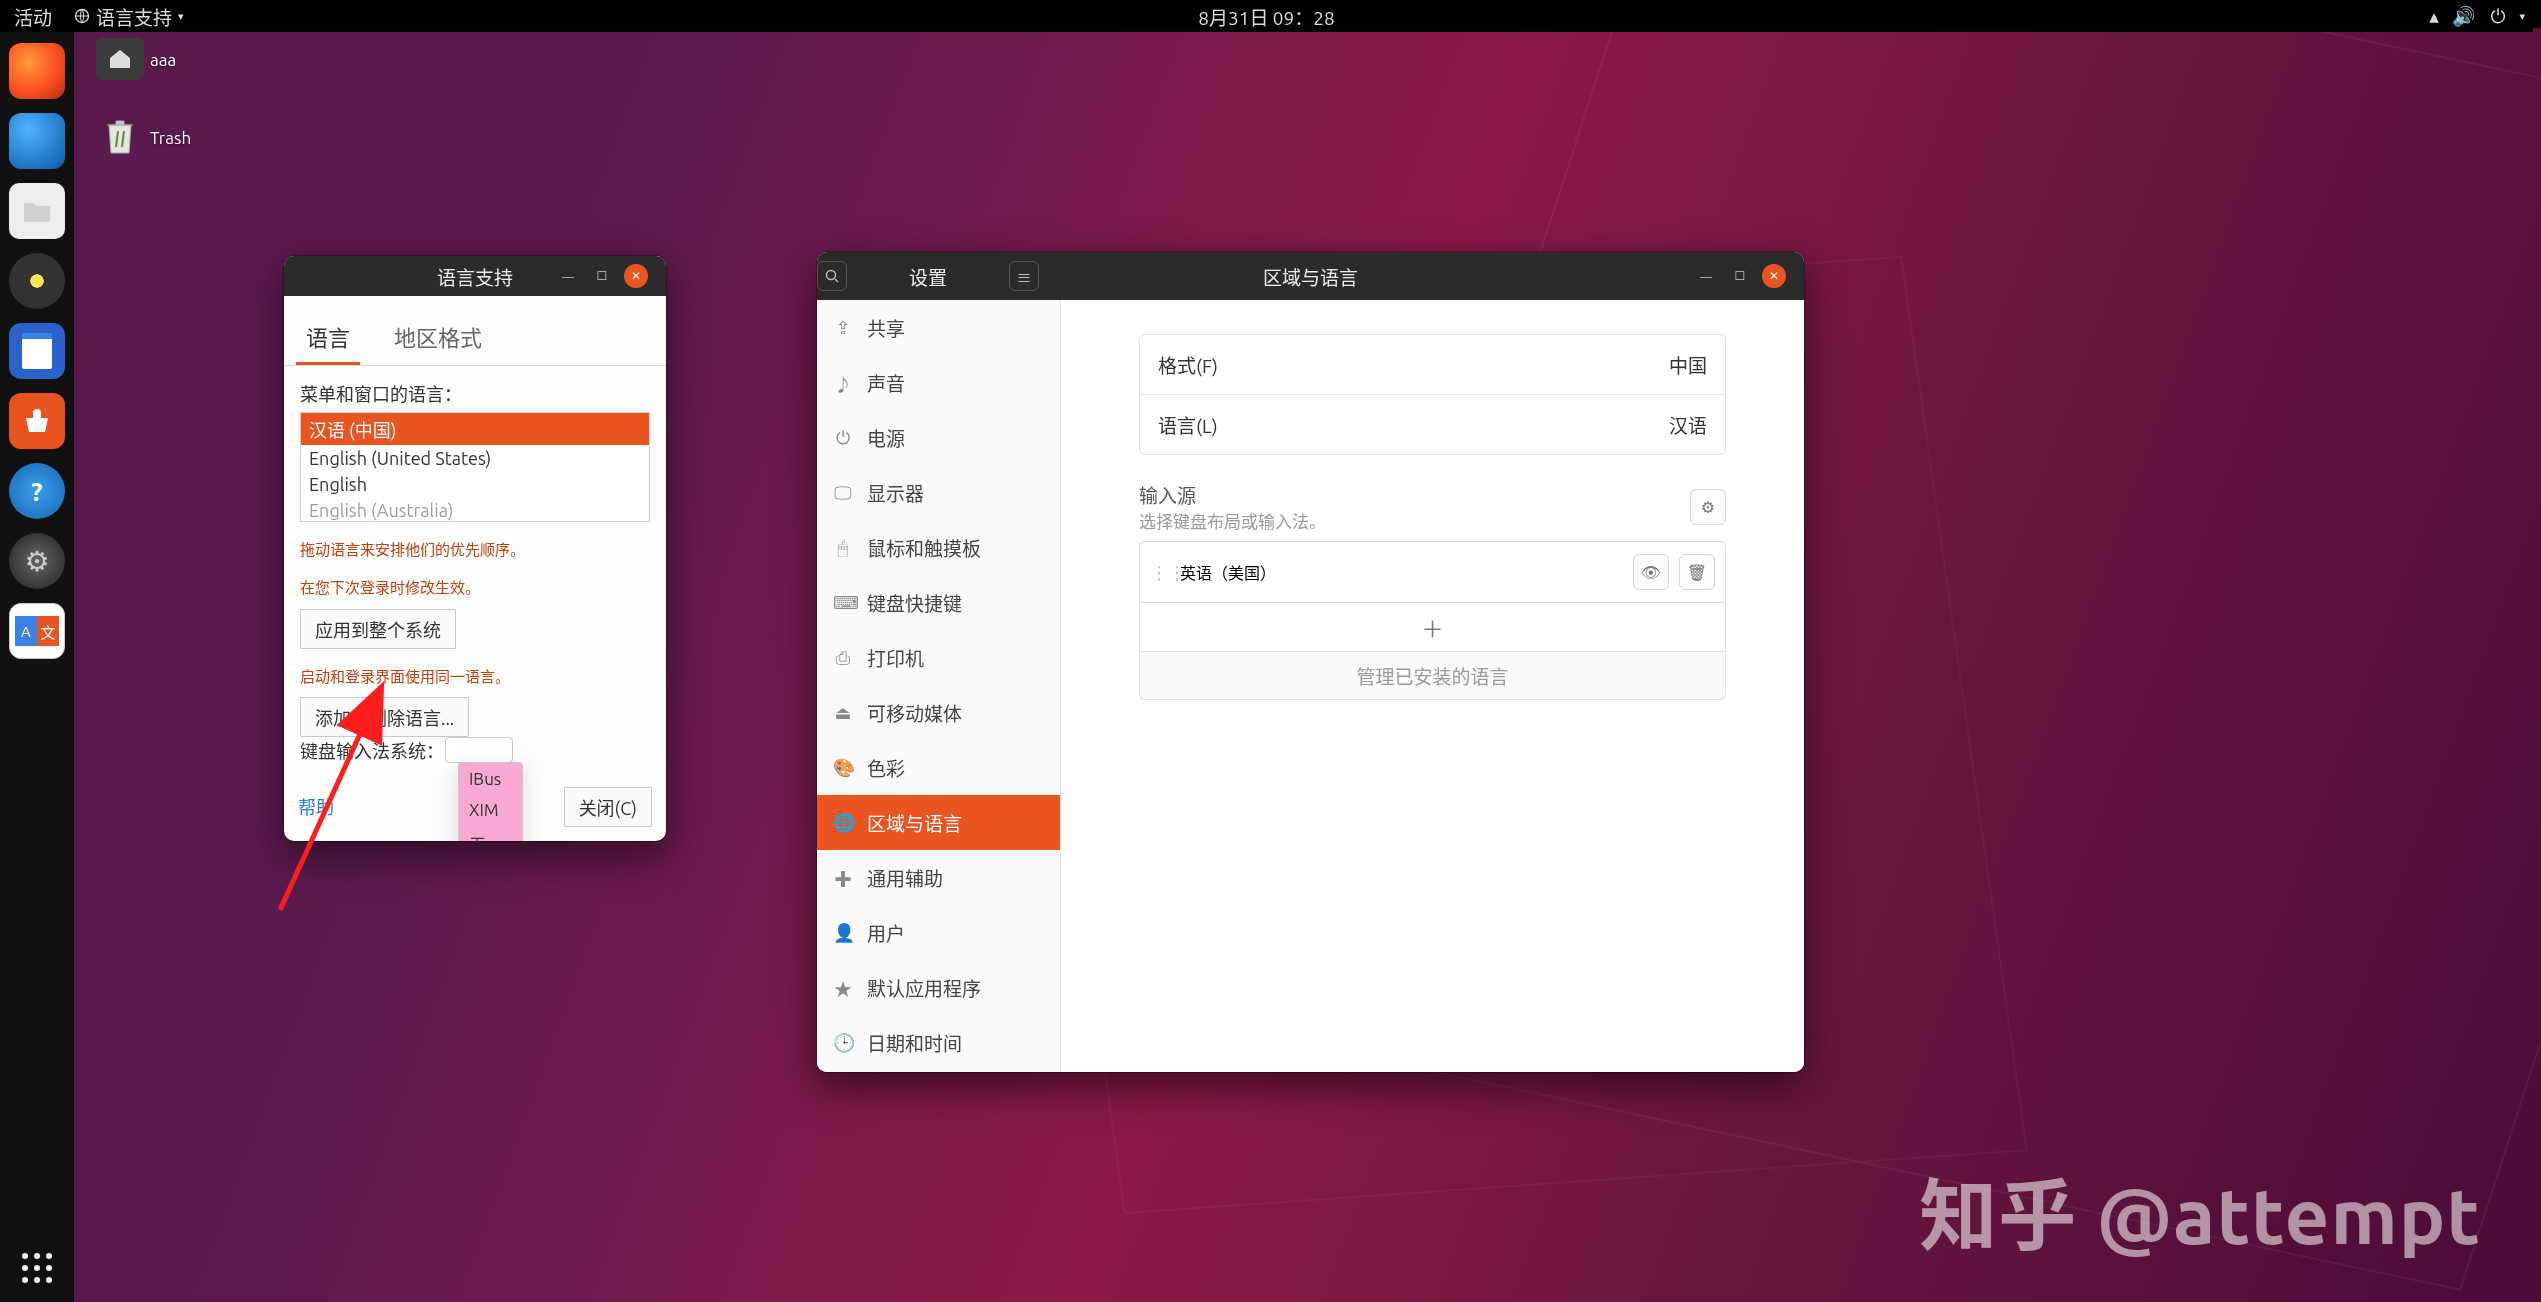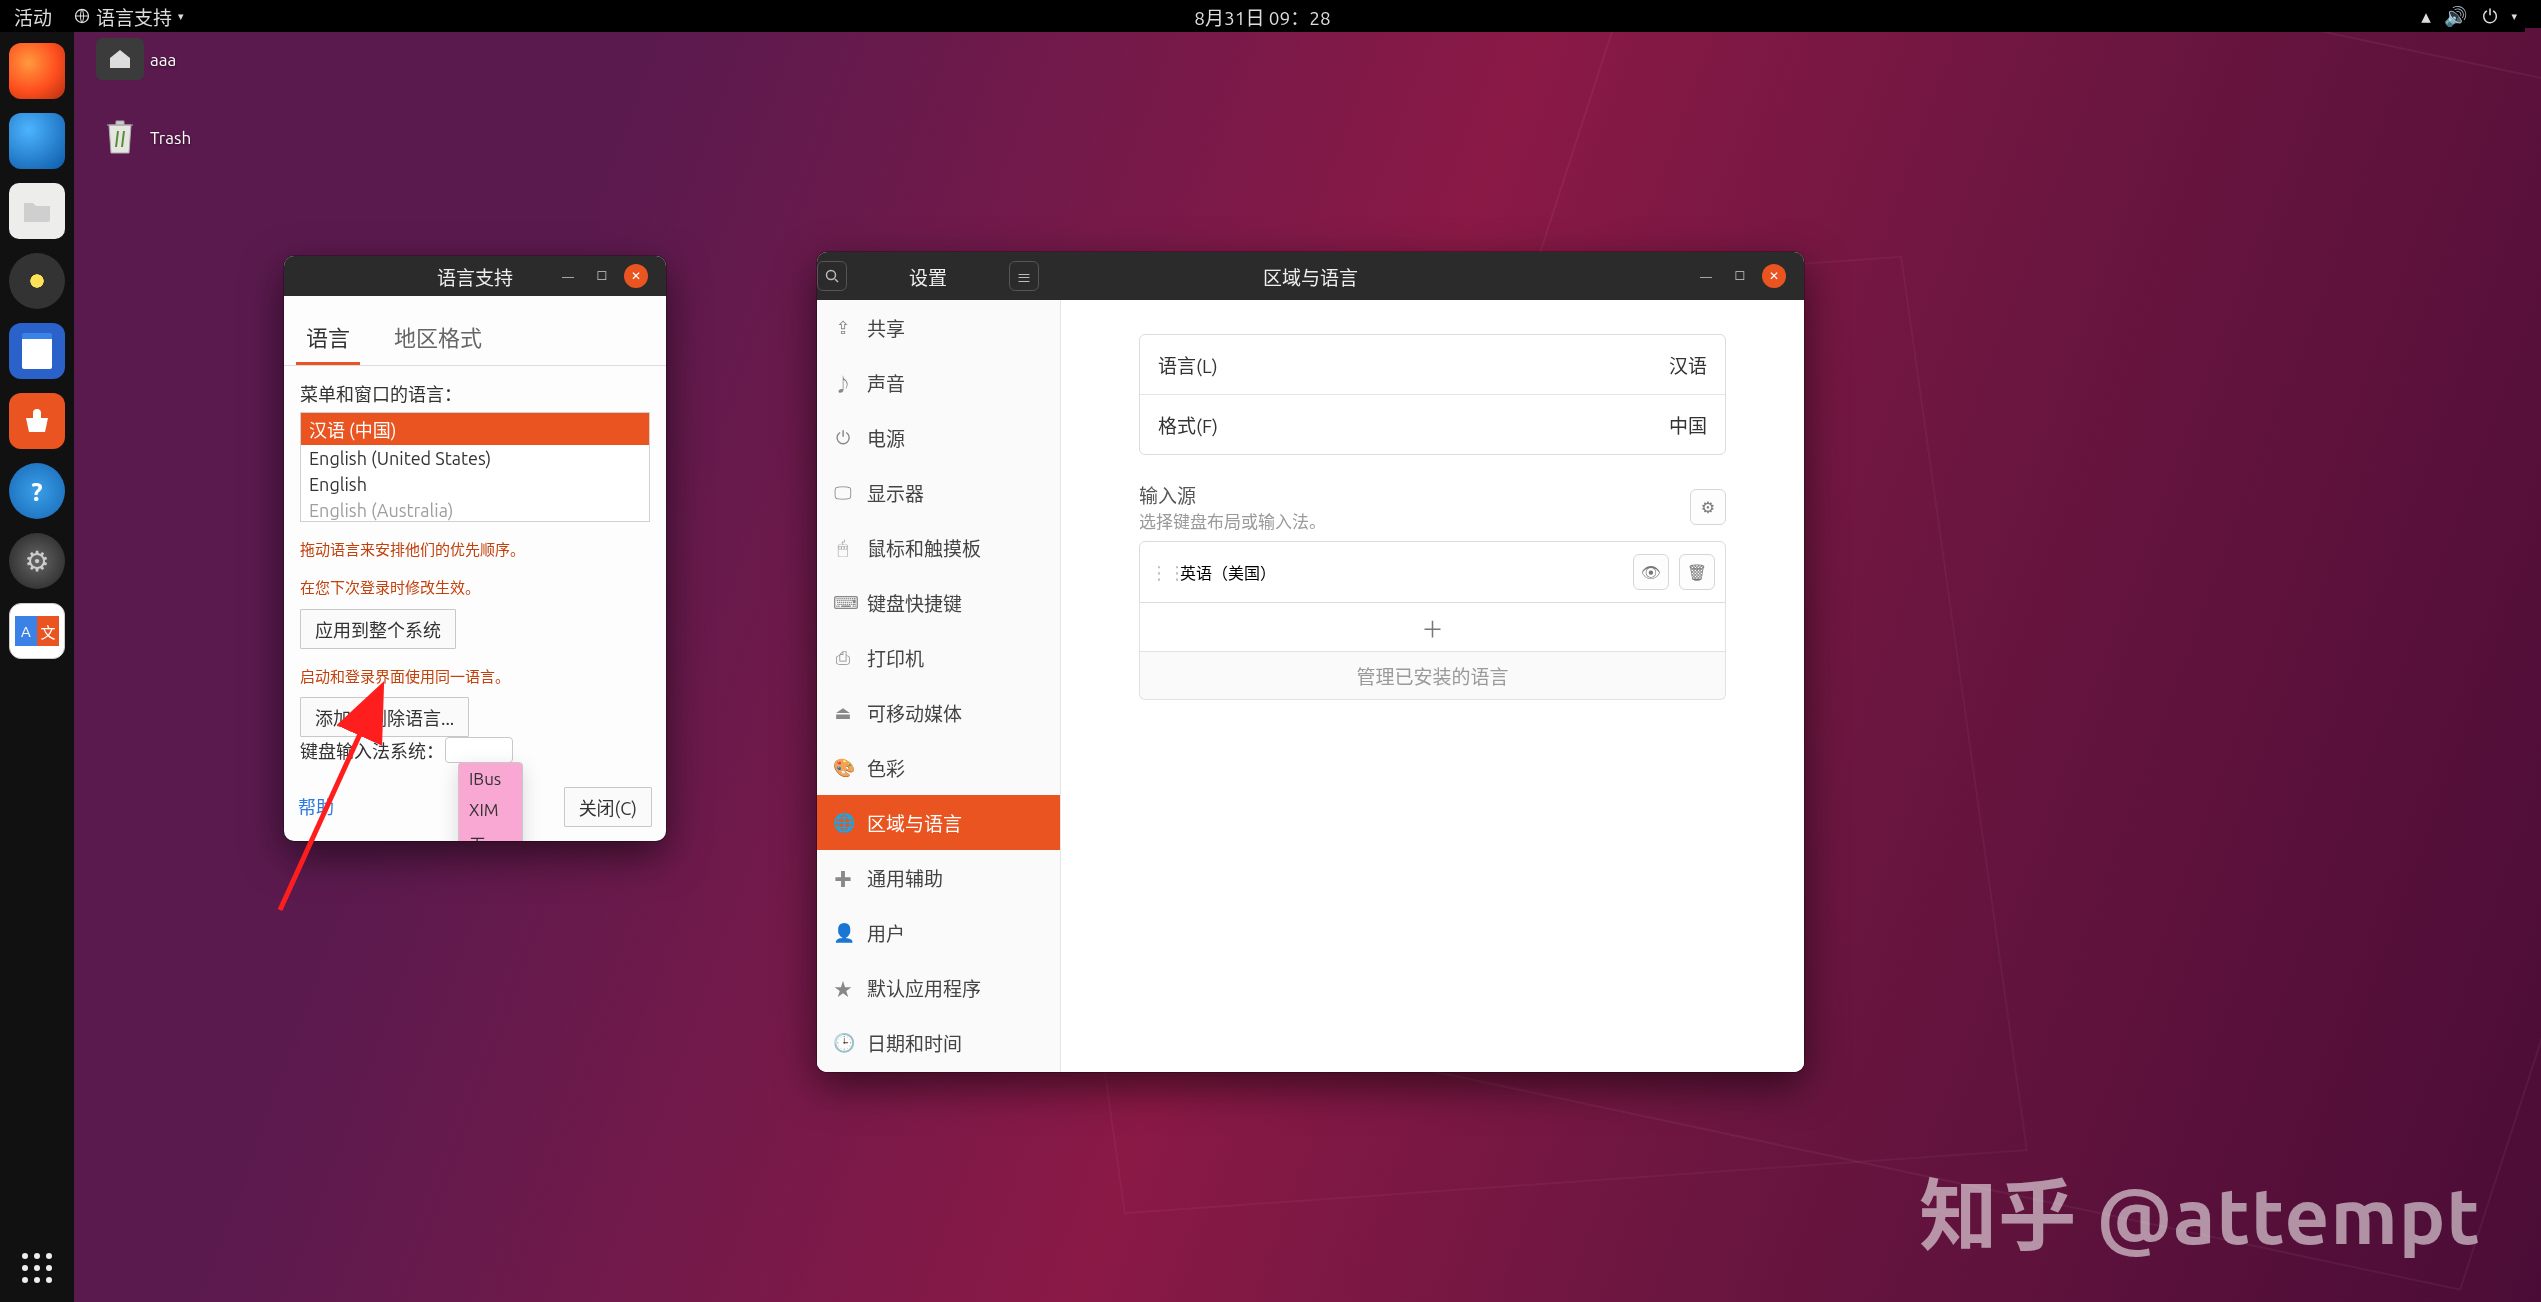--- a/index.html
+++ b/index.html
@@ -1,19 +1,19 @@
 <!DOCTYPE html>
 <html><head>
 <meta charset="utf-8">
 <style>
 html,body{margin:0;padding:0;width:2541px;height:1302px;font-family:"Ubuntu","Noto Sans CJK SC","Noto Sans",sans-serif;overflow:hidden;background:#000}
 *{box-sizing:border-box}
 
 
-.topbar{position:absolute;top:0;left:0;right:16px;height:32px;background:#000;color:#ddd;display:flex;align-items:center;font-size:19px;z-index:5}
+.topbar{position:absolute;top:0;left:0;right:8px;height:32px;background:#000;color:#ddd;display:flex;align-items:center;font-size:19px;z-index:5}
 .topbar .activities{padding:0 14px}
 .topbar .appmenu{display:flex;align-items:center;gap:6px;padding:0 8px}
 .topbar .appmenu svg{fill:#ddd}
 .topbar .clock{position:absolute;left:50%;transform:translateX(-50%)}
 .topbar .tray{position:absolute;right:8px;display:flex;gap:14px;align-items:center}
 
 
 .wallpaper{position:absolute;top:28px;left:74px;right:0;bottom:0;background:linear-gradient(110deg,#5b1a4e 0%,#5b1a4e 20%,#8a1946 50%,#6b1640 70%,#4a0c36 100%);overflow:hidden}
 .wallpaper::before{content:"";position:absolute;right:-120px;top:-40px;width:1200px;height:1200px;border:2px solid rgba(255,255,255,.05);transform:rotate(12deg) skewX(-6deg);}
 .wallpaper::after{content:"";position:absolute;left:40%;top:20%;width:900px;height:900px;border:2px solid rgba(255,255,255,.04);transform:rotate(-8deg) skewY(4deg);}
@@ -315,26 +315,26 @@
         </div>
         <div class="s-item">
           <span class="s-ico">🕒</span>
           <span>日期和时间</span>
         </div>
         <div class="s-item"></div>
       </div>
     <div class="content">
       <div class="card">
         <div class="row2">
+          <span>格式(F)</span>
+          <span>中国</span>
+        </div>
+        <div class="row2">
           <span>语言(L)</span>
           <span>汉语</span>
-        </div>
-        <div class="row2">
-          <span>格式(F)</span>
-          <span>中国</span>
         </div>
       </div>
 
       <div class="section-head">
         <div>
           <div class="title">输入源</div>
           <div class="hint2">选择键盘布局或输入法。</div>
         </div>
         <div class="iconbtn">
             <span>⚙</span>

